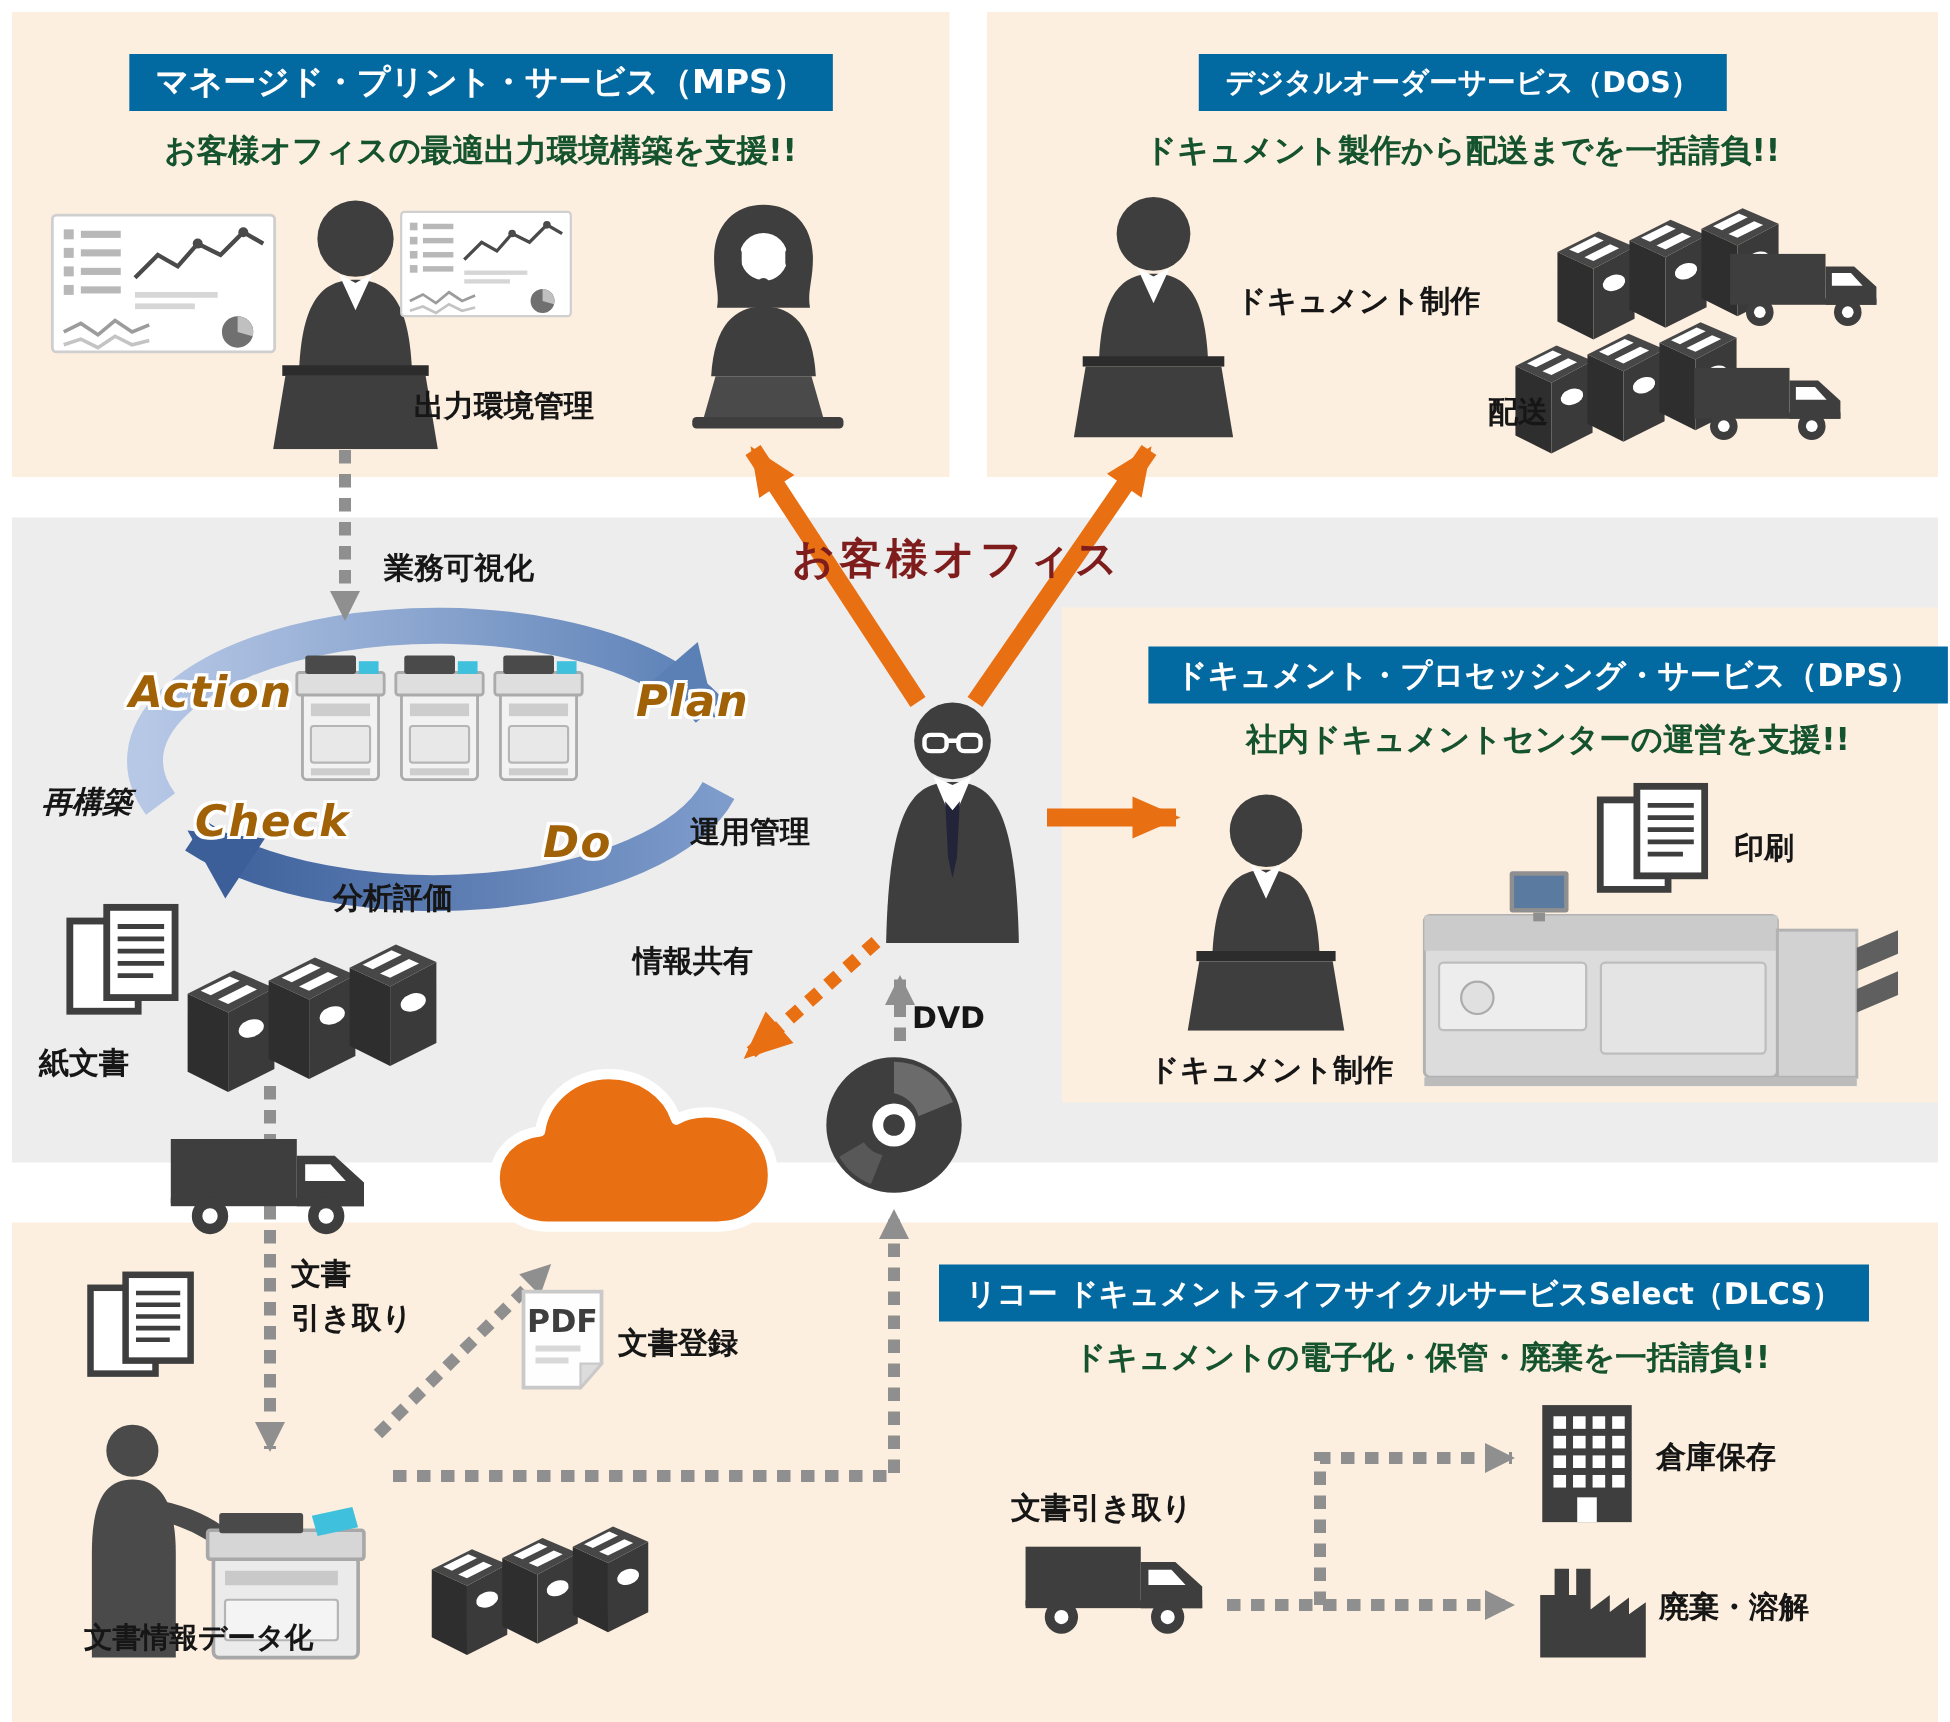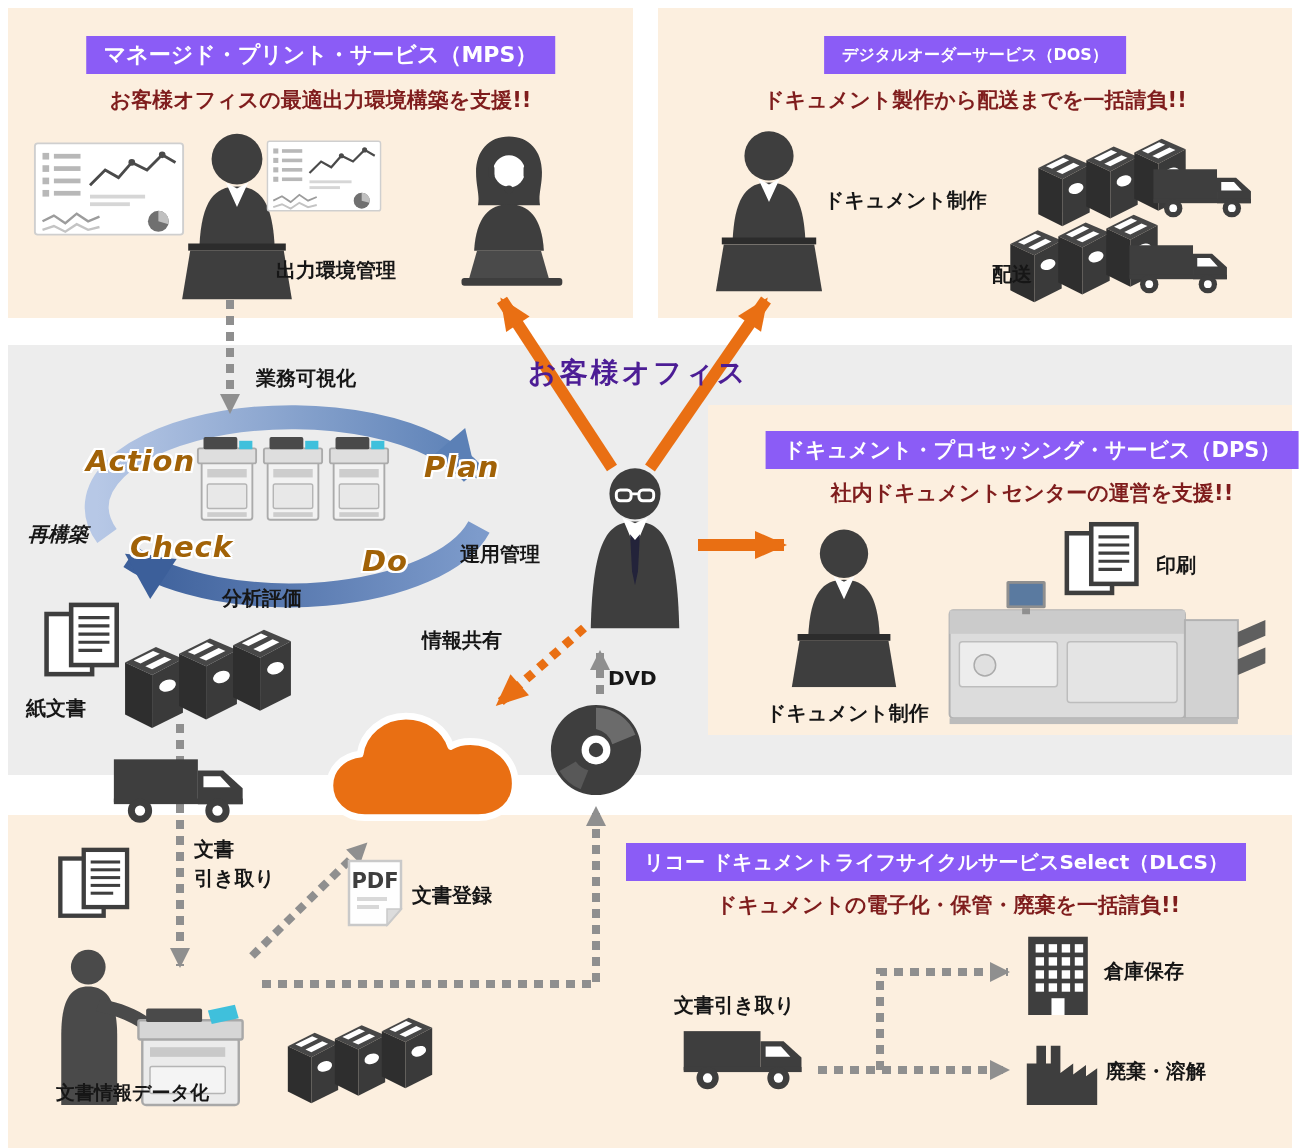--- a/index.html
+++ b/index.html
@@ -3,25 +3,25 @@
 <meta charset="utf-8">
 <style>
   html,body{margin:0;padding:0;background:#fff;}
   body{font-family:"DejaVu Sans","Liberation Sans",sans-serif;}
   #canvas{position:relative;width:1300px;height:1148px;background:#fff;overflow:hidden;}
   .bg{position:absolute;}
   .cream{background:#fcefdf;}
   .grayband{background:#ededed;}
   .overlay{position:absolute;left:0;top:0;width:1300px;height:1148px;pointer-events:none;}
   .group{position:absolute;}
-  .banner{position:absolute;background:#8b5cf6;color:#fff;font-weight:bold;white-space:nowrap;display:flex;align-items:center;height:38px;padding:0 18px;}
+  .banner{position:absolute;background:#0369a1;color:#fff;font-weight:bold;white-space:nowrap;display:flex;align-items:center;height:38px;padding:0 18px;}
   .banner.center{left:50%;transform:translateX(-50%);}
-  .subtitle{position:absolute;left:0;width:100%;text-align:center;color:#7f1d1d;font-weight:bold;font-size:21px;white-space:nowrap;}
+  .subtitle{position:absolute;left:0;width:100%;text-align:center;color:#14532d;font-weight:bold;font-size:21px;white-space:nowrap;}
   .lbl{position:absolute;color:#161616;font-weight:600;font-size:20px;white-space:pre-line;line-height:1.45;}
-  .office-title{position:absolute;color:#4c1d95;font-weight:bold;font-size:28px;letter-spacing:3px;white-space:nowrap;}
+  .office-title{position:absolute;color:#7f1d1d;font-weight:bold;font-size:28px;letter-spacing:3px;white-space:nowrap;}
   .pdca{position:absolute;color:#a16207;font-style:italic;font-weight:bold;font-size:29px;letter-spacing:1px;
         text-shadow:-2px -2px 0 #fff,2px -2px 0 #fff,-2px 2px 0 #fff,2px 2px 0 #fff,-2px 0 0 #fff,2px 0 0 #fff,0 -2px 0 #fff,0 2px 0 #fff;}
   .icon{position:absolute;}
   .pdf-wrap{position:absolute;}
   .pdf-text{position:absolute;left:0;top:10px;width:100%;text-align:center;font-weight:bold;font-size:21px;color:#3e3e3e;}
 </style>
 </head>
 <body>
 
 <div id="canvas">
@@ -266,21 +266,21 @@
     <svg class="icon" style="left:258px;top:130px;" width="116" height="76" viewBox="0 0 160 100">
         <use href="#sym-chart"></use>
       </svg>
     <div class="lbl" style="left:268px;top:248px;">出力環境管理</div>
     <svg class="icon" style="left:438px;top:112px;" width="126" height="186" viewBox="0 0 130 170">
         <use href="#sym-operator"></use>
       </svg>
   </div>
 
   <div class="group" style="left:658px;top:8px;width:634px;height:310px;">
-    <div class="banner center" style="top:28px;font-size:16px;">デジタルオーダーサービス（DOS）</div>
+    <div class="banner center" style="top:28px;font-size:19px;">デジタルオーダーサービス（DOS）</div>
     <div class="subtitle" style="top:78px;">ドキュメント製作から配送までを一括請負!!</div>
     <svg class="icon" style="left:52px;top:110px;" width="118" height="180" viewBox="0 0 120 170">
         <use href="#sym-man-desk"></use>
       </svg>
     <div class="lbl" style="left:166px;top:178px;">ドキュメント制作</div>
     <svg class="icon" style="left:378px;top:124px;" width="152" height="96" viewBox="0 0 176 112">
         <use href="#sym-boxes3"></use>
       </svg>
     <svg class="icon" style="left:494px;top:146px;" width="106" height="80" viewBox="0 0 150 86">
         <use href="#sym-truck"></use>

